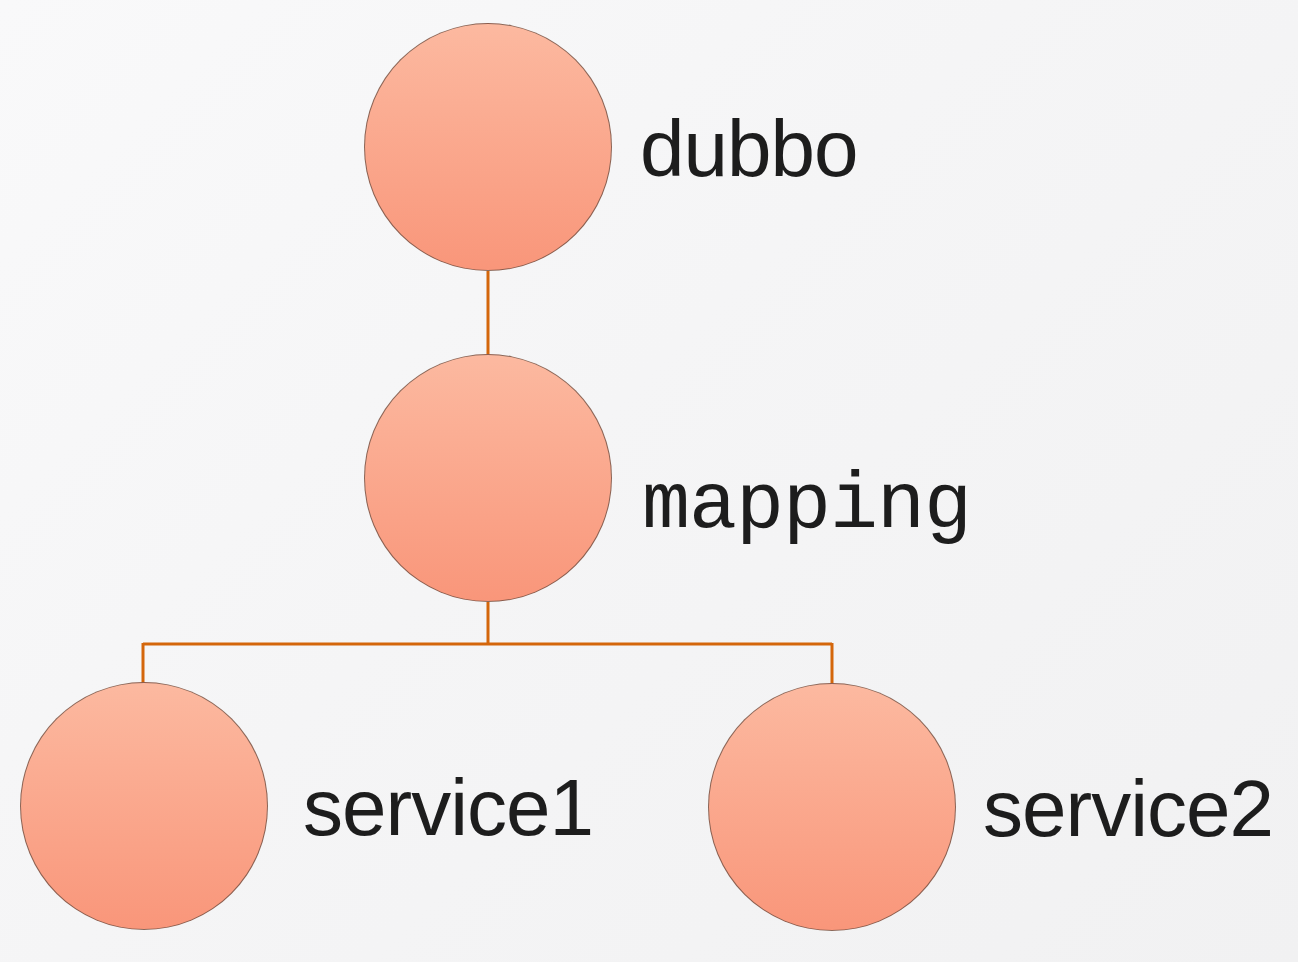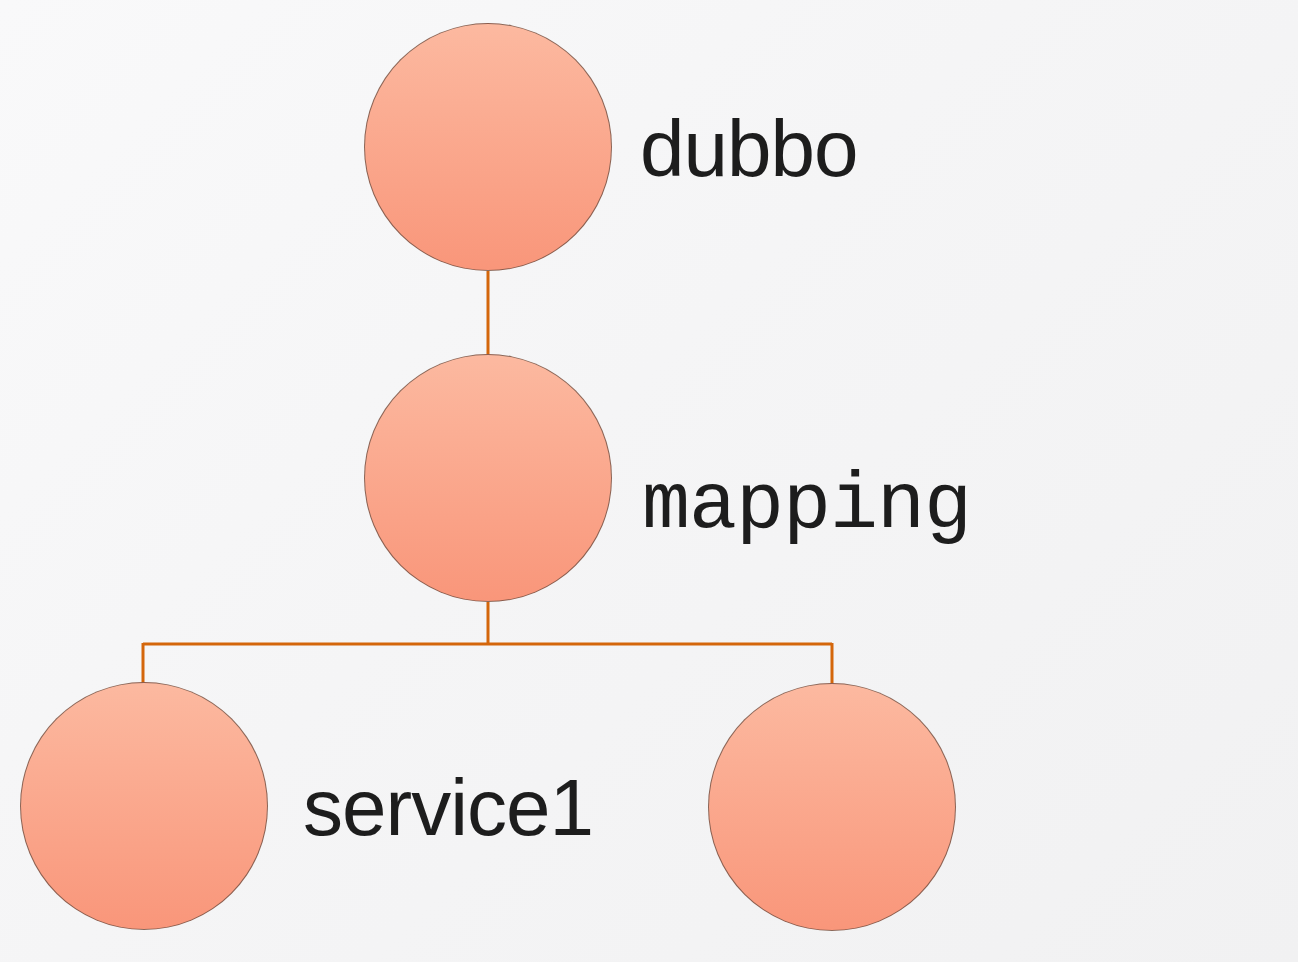--- a/index.html
+++ b/index.html
@@ -79,14 +79,15 @@
   <div class="node-circle" id="circle-dubbo"></div>
   <div class="node-label" id="label-dubbo">dubbo</div>
 
   <div class="node-circle" id="circle-mapping"></div>
   <div class="node-label" id="label-mapping">mapping</div>
 
   <div class="node-circle" id="circle-service1"></div>
   <div class="node-label" id="label-service1">service1</div>
 
   <div class="node-circle" id="circle-service2"></div>
+  <div class="node-label" id="label-service2">service2</div>
 
 </div>
 
 </body></html>

